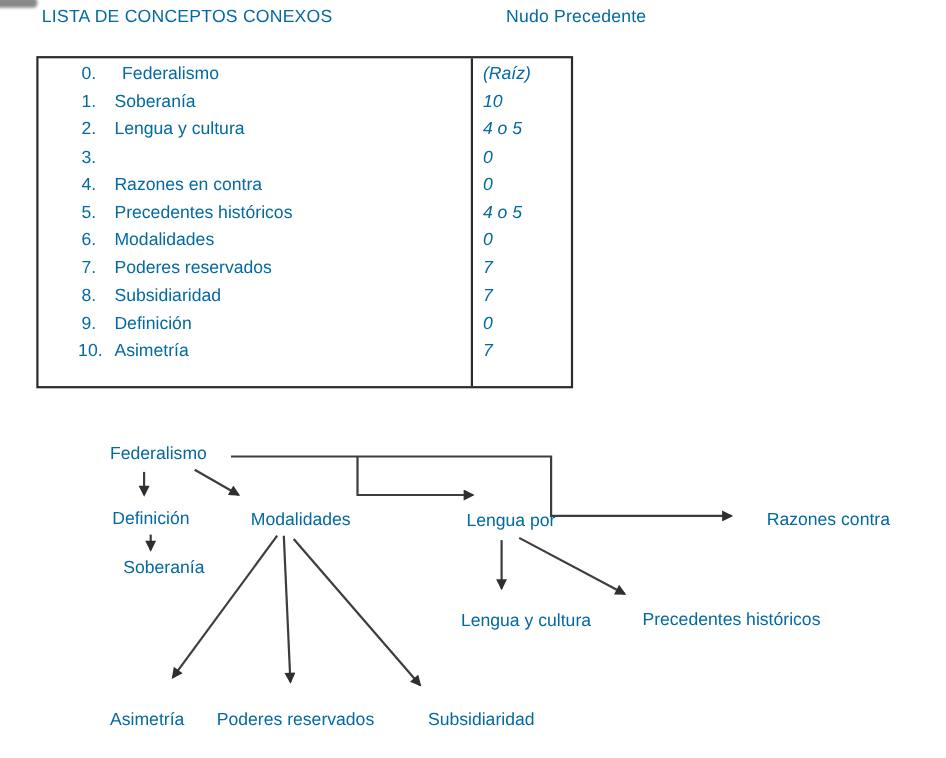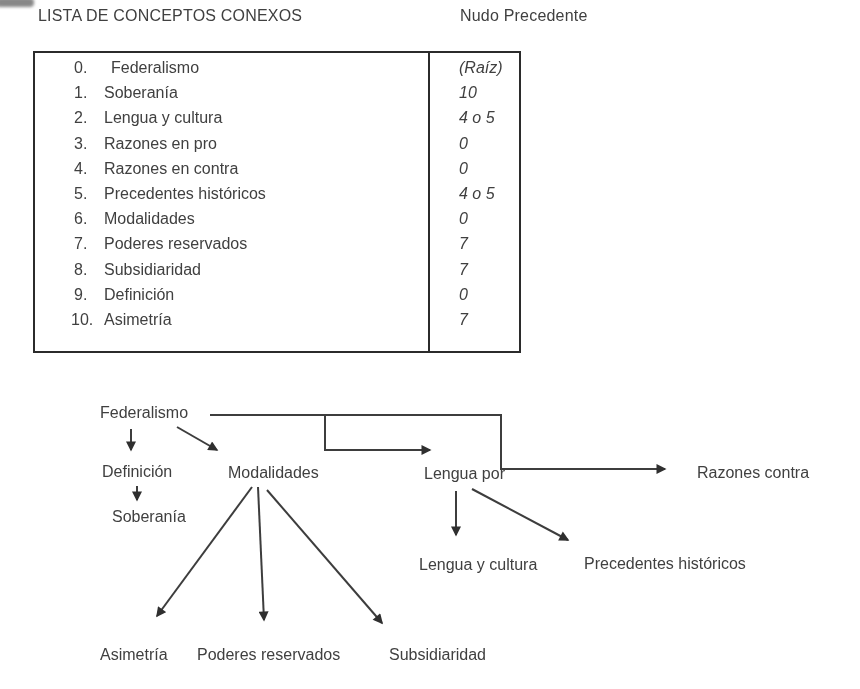--- a/index.html
+++ b/index.html
@@ -1,39 +1,39 @@
 <!DOCTYPE html>
 <html><head>
 <meta charset="utf-8">
 <style>
   html,body{margin:0;padding:0;background:#ffffff;}
   .page{
     position:relative;width:860px;height:689px;background:#ffffff;
-    font-family:"Liberation Sans", sans-serif;color:#404040;overflow:hidden;
+    font-family:"Liberation Sans", sans-serif;color:#0369a1;overflow:hidden;
   }
   .smudge{
     position:absolute;left:-4px;top:-2px;width:38px;height:9px;
     background:#4a4a4a;opacity:.65;border-radius:4px;filter:blur(1.5px);
   }
   .hdr{position:absolute;font-size:16px;white-space:nowrap;letter-spacing:.2px;}
   #hdr-left{left:38px;top:7px;}
   #hdr-right{left:460px;top:7px;}
 
   .tablebox{
     position:absolute;left:33px;top:51px;width:488px;height:302px;
     border:2px solid #2b2b2b;box-sizing:border-box;padding-top:2px;
   }
   .tdivider{position:absolute;left:393px;top:0;width:2px;height:100%;background:#2b2b2b;}
   .trow{position:relative;height:25.2px;line-height:25.2px;font-size:16px;white-space:nowrap;}
   .trow .num{position:absolute;left:39px;}
   .trow.r10 .num{left:36px;}
   .trow .concept{position:absolute;left:69px;}
   .trow.r0 .concept{left:76px;}
   .trow.retc .num{left:42px;}
-  .trow .prec{position:absolute;left:404px;font-style:italic;margin-left:20px;}
+  .trow .prec{position:absolute;left:404px;font-style:italic;}
 
   .edges{position:absolute;left:0;top:0;pointer-events:none;}
   .edges path{fill:none;stroke:#3d3d3d;stroke-width:2;}
 
   .node{position:absolute;font-size:16px;white-space:nowrap;}
   #n-federalismo{left:100px;top:404px;}
   #n-definicion{left:102px;top:463px;}
   #n-modalidades{left:228px;top:464px;}
   #n-razones-por{left:424px;top:465px;}
   #n-razones-contra{left:684px;top:464px;margin-left:13px;}
@@ -67,21 +67,20 @@
       <span class="concept">Soberanía</span>
       <span class="prec">10</span>
     </div>
     <div class="trow">
       <span class="num">2.</span>
       <span class="concept">Lengua y cultura</span>
       <span class="prec">4 o 5</span>
     </div>
     <div class="trow">
       <span class="num">3.</span>
-      <span class="concept">Razones en pro</span>
       <span class="prec">0</span>
     </div>
     <div class="trow">
       <span class="num">4.</span>
       <span class="concept">Razones en contra</span>
       <span class="prec">0</span>
     </div>
     <div class="trow">
       <span class="num">5.</span>
       <span class="concept">Precedentes históricos</span>

